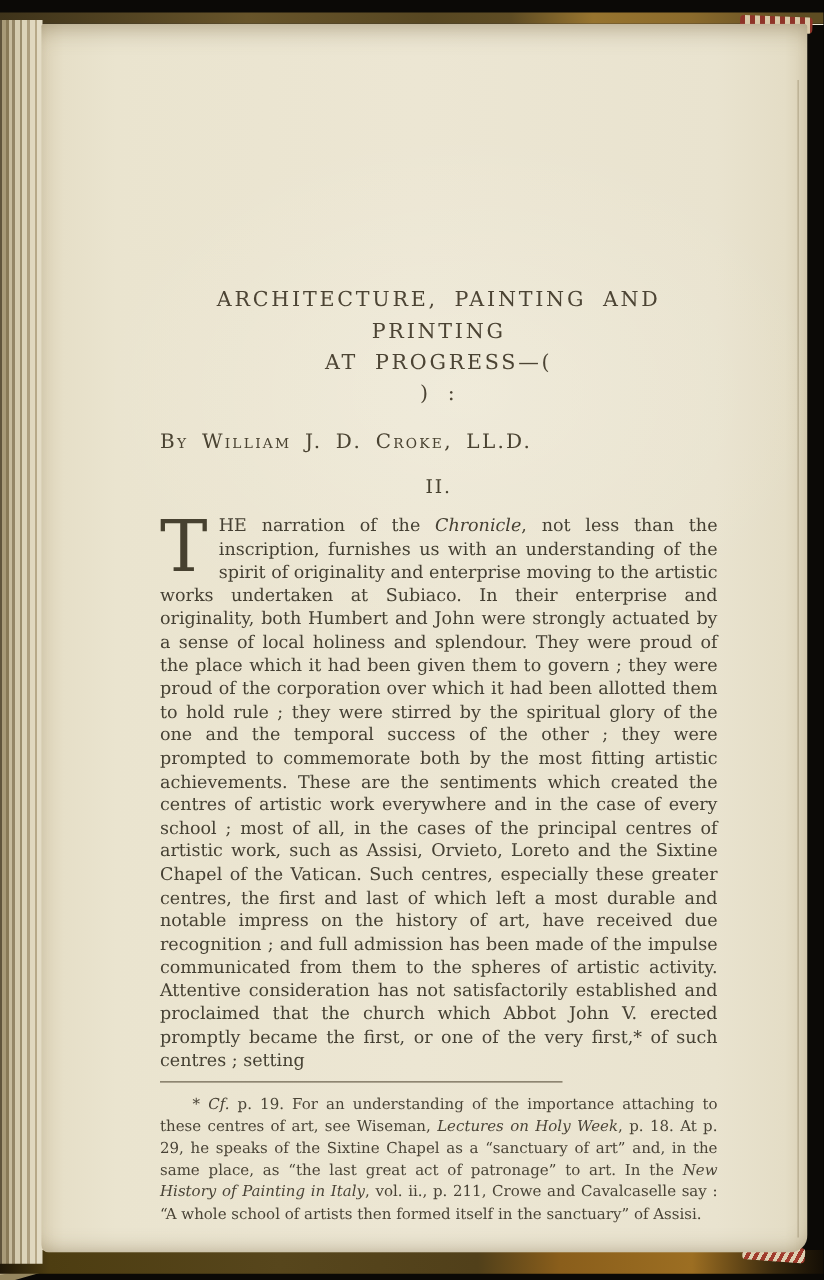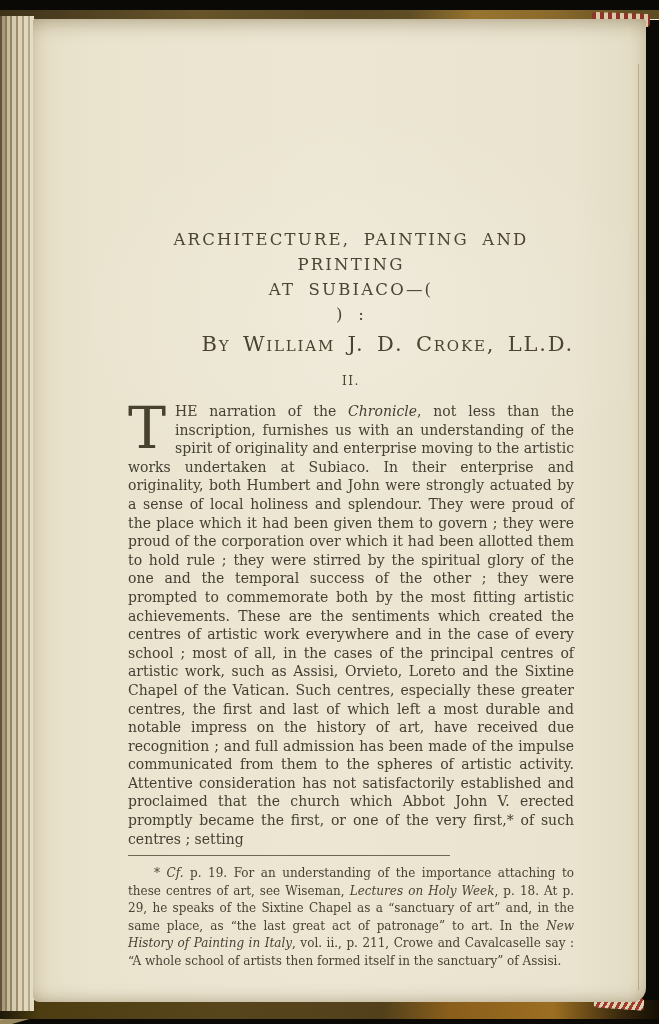--- a/index.html
+++ b/index.html
@@ -52,23 +52,23 @@
   }
   .page::after{
     content:"";position:absolute;right:7px;top:45px;bottom:12px;width:1px;
     background:rgba(110,92,60,.35);
   }
   
   .content{position:absolute;left:95px;top:208px;width:446px;color:#47412f;}
   .title{margin:0;font-weight:normal;text-align:center;color:#4c4434;
     font-size:16.5px;line-height:25px;letter-spacing:2.2px;word-spacing:6px;}
   .title span{display:block;}
-  .byline{margin-top:5px;text-align:right;font-variant:small-caps;
-    font-size:21px;letter-spacing:1.8px;word-spacing:4px;color:#4a4332;}
-  .section{margin-top:18px;text-align:center;font-size:12px;letter-spacing:1.5px;}
+  .byline{margin-top:16px;text-align:left;font-variant:small-caps;
+    font-size:16px;letter-spacing:1.8px;word-spacing:4px;color:#4a4332;}
+  .section{margin-top:18px;text-align:center;font-size:15px;letter-spacing:1.5px;}
   .bodytext{margin:14px 0 0 0;text-align:justify;font-size:14px;line-height:18.6px;color:#454033;}
   .dropcap{float:left;font-size:57px;line-height:47px;padding:3px 9px 0 0;color:#474130;}
   .fnrule{margin-top:7px;width:322px;height:1px;background:#6f6551;}
   .footnote{margin:9px 0 0 0;text-align:justify;text-indent:26px;
     font-size:12px;line-height:17.5px;color:#494336;}
   .it{font-style:italic;}
 </style>
 </head>
 <body>
 
@@ -85,21 +85,21 @@
   <div class="headband-bottom"></div>
 
   <div class="stack-edge"></div>
 
   <div class="page">
     <div class="content">
 
       <h1 class="title">
         <span>ARCHITECTURE, PAINTING AND PRINTING</span>
         <span>
-            <span>AT SUBIACO—(</span>
+            <span>AT PROGRESS—(</span>
             <span>) :</span>
           </span>
       </h1>
 
       <div class="byline">By William J. D. Croke, LL.D.</div>
 
       <div class="section">II.</div>
 
       <p class="bodytext">
         <span class="dropcap">T</span><span><span>HE narration of the </span><span class="it">Chronicle</span><span>, not less than the inscription, furnishes us with an understanding of the spirit of originality and enterprise moving to the artistic works undertaken at Subiaco.  In their enterprise and originality, both Humbert and John were strongly actuated by a sense of local holiness and splendour. They were proud of the place which it had been given them to govern ; they were proud of the corporation over which it had been allotted them to hold rule ; they were stirred by the spiritual glory of the one and the temporal success of the other ; they were prompted to commemorate both by the most fitting artistic achievements. These are the sentiments which created the centres of artistic work everywhere and in the case of every school ;  most of all, in the cases of the principal centres of artistic work, such as Assisi, Orvieto, Loreto and the Sixtine Chapel of the Vatican.  Such centres, especially these greater centres, the first and last of which left a most durable and notable impress on the history of art, have received due recognition ; and full admission has been made of the impulse communicated from them to the spheres of artistic activity. Attentive consideration has not satisfactorily established and proclaimed that the church which Abbot John V. erected promptly became the first, or one of the very first,* of such centres ;  setting</span></span>

